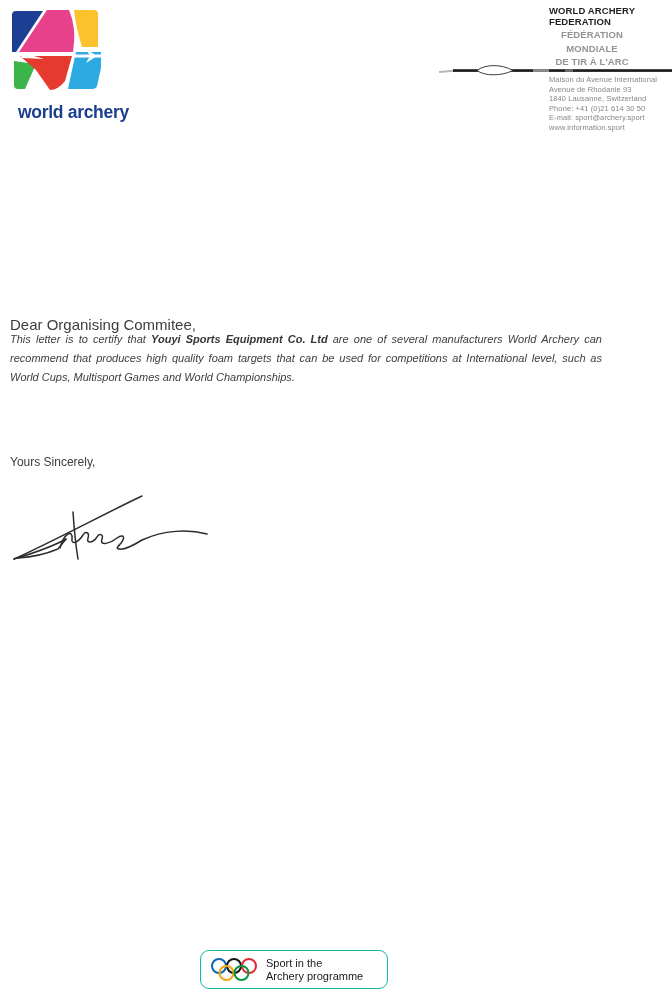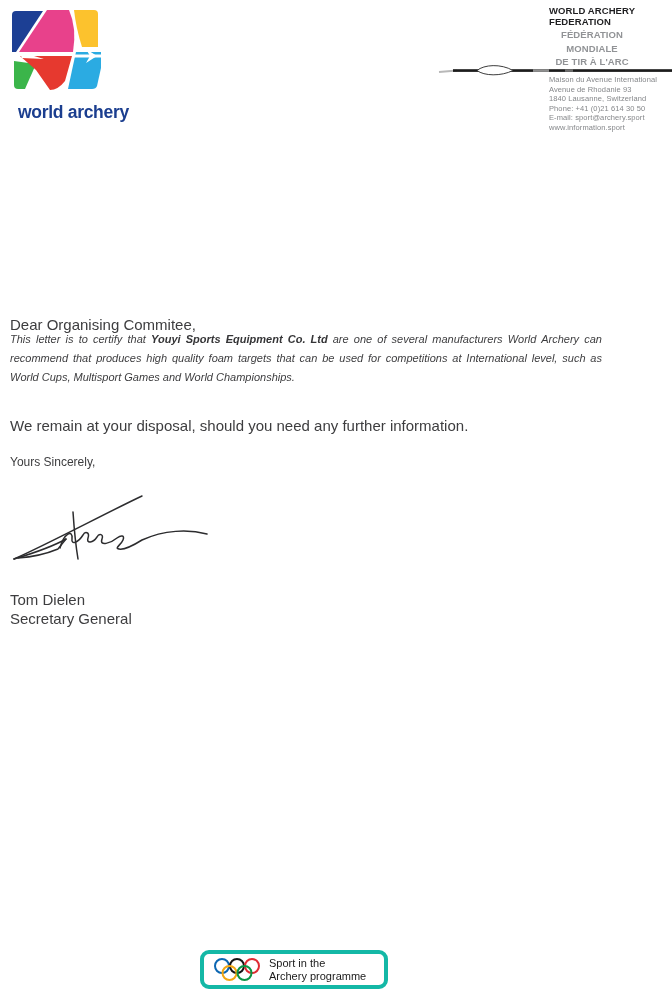--- a/index.html
+++ b/index.html
@@ -39,21 +39,21 @@
   }
   .para-main b{color:#353537; margin-right:5px;}
   .closing-line{position:absolute; left:10px; top:417px; font-size:15px; white-space:nowrap;}
   .sign-off{position:absolute; left:10px; top:455px; font-size:12px; white-space:nowrap;}
   .signature{position:absolute; left:10px; top:487px; width:200px; height:80px;}
   .signer{position:absolute; left:10px; top:590px; font-size:15px; line-height:19.2px;}
   .signer div{white-space:nowrap;}
   
   .olympic-box{
     position:absolute; left:200px; top:950px; width:188px; height:39px;
-    border:4px solid #14b8a6; border-radius:9px; display:flex; align-items:center;
+    border:1px solid #14b8a6; border-radius:9px; display:flex; align-items:center;
   }
   .olympic-rings{margin-left:9px; flex:none;}
   .olympic-label{margin-left:8px; font-size:11px; line-height:13px; color:#1a1a1a;}
   .olympic-label div{white-space:nowrap;}
 </style>
 </head>
 <body>
 
 <div class="page">
 
@@ -103,38 +103,33 @@
     <div>Phone: +41 (0)21 614 30 50</div>
     <div>E-mail: sport@archery.sport</div>
     <div>www.information.sport</div>
   </div>
 
 
   <div class="salutation">Dear Organising Commitee,</div>
 
   <p class="para-main"><span>This letter is to certify that </span><b>Youyi Sports Equipment Co. Ltd</b><span>are one of several manufacturers World Archery can recommend that produces high quality foam targets that can be used for competitions at International level, such as World Cups, Multisport Games and World Championships.</span></p>
 
-  <div class="closing-line">We remain at your disposal, should you need any further information.</div>
 
   <div class="sign-off">Yours Sincerely,</div>
 
   <svg class="signature" viewBox="0 0 200 80">
     <g fill="none" stroke="#2c2c2e" stroke-width="1.5" stroke-linecap="round">
       <path d="M4,72 C36,58 100,24 132,9"></path>
       <path d="M4,72 C24,66 42,60 56,52"></path>
       <path d="M8,71 C22,70 36,67 48,62 L56,52"></path>
       <path d="M63,25 C64,40 66,60 68,72"></path>
       <path d="M50,61 C54,46 63,42 62,52 C61,58 68,56 73,48 C75,44 80,45 78,51 C76,57 83,56 87,50 C89,46 94,47 92,52 C89,60 101,56 107,51 C111,48 115,48 113,53 C111,58 104,61 109,62 C114,63 124,58 132,53 C154,43 178,42 197,47"></path>
     </g>
   </svg>
 
-  <div class="signer">
-    <div>Tom Dielen</div>
-    <div>Secretary General</div>
-  </div>
 
   <div class="olympic-box">
     <svg class="olympic-rings" width="48" height="26" viewBox="0 0 48 26">
       <g fill="none" stroke-width="2">
         <circle cx="9" cy="9" r="7" stroke="#0b66b2"></circle>
         <circle cx="24" cy="9" r="7" stroke="#141414"></circle>
         <circle cx="39" cy="9" r="7" stroke="#df2b32"></circle>
         <circle cx="16.5" cy="16" r="7" stroke="#f3a712"></circle>
         <circle cx="31.5" cy="16" r="7" stroke="#0b9444"></circle>
       </g>

